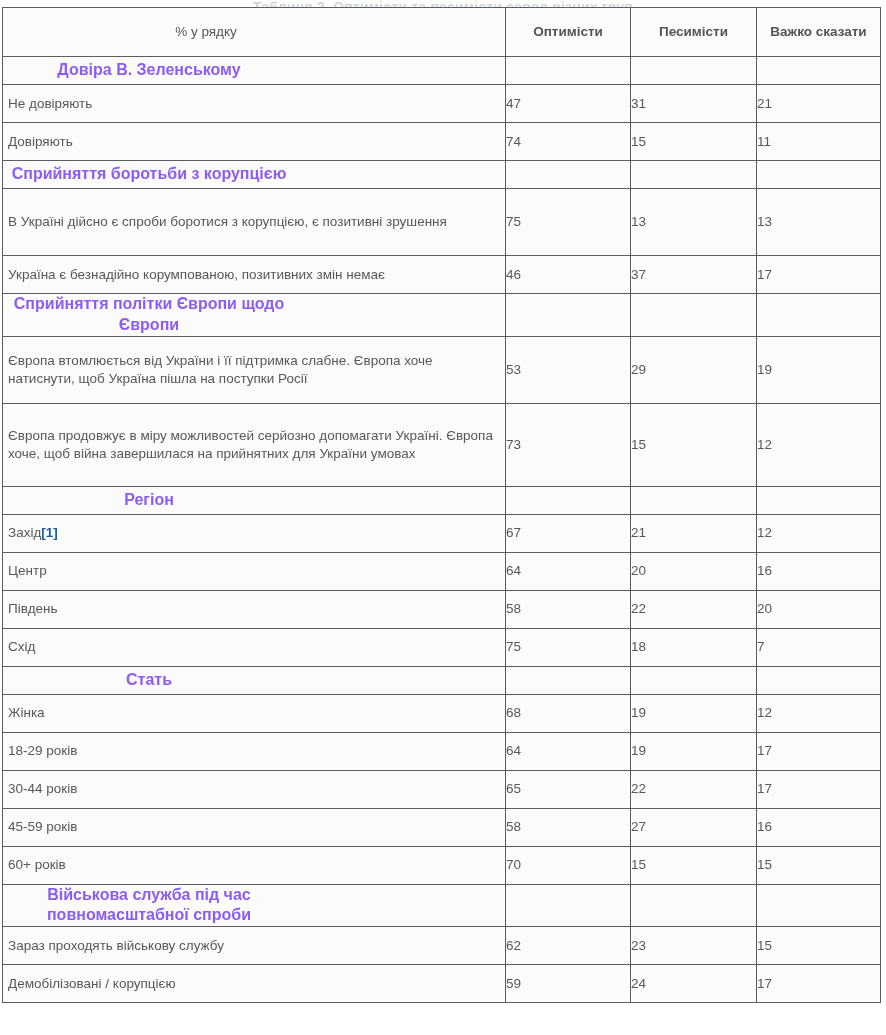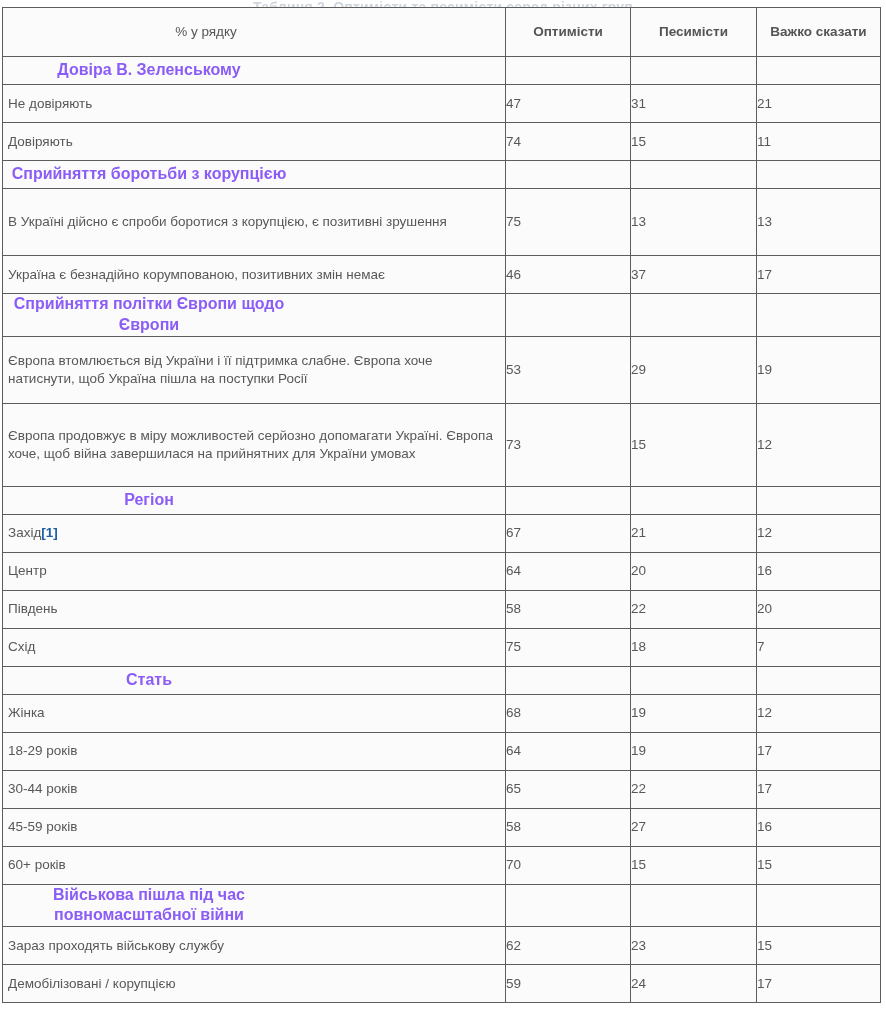--- a/index.html
+++ b/index.html
@@ -262,21 +262,21 @@
             <td class="num">27</td>
             <td class="num">16</td>
           </tr>
           <tr class="data one">
             <td class="lbl"><span>60+ років</span></td>
             <td class="num">70</td>
             <td class="num">15</td>
             <td class="num">15</td>
           </tr>
           <tr class="section">
-            <td class="sec-label">Військова пішла під час повномасштабної війни</td>
+            <td class="sec-label">Військова служба під час повномасштабної спроби</td>
             <td class="num">&nbsp;</td>
             <td class="num">&nbsp;</td>
             <td class="num">&nbsp;</td>
           </tr>
           <tr class="data one">
             <td class="lbl"><span>Зараз проходять військову службу</span></td>
             <td class="num">62</td>
             <td class="num">23</td>
             <td class="num">15</td>
           </tr>

